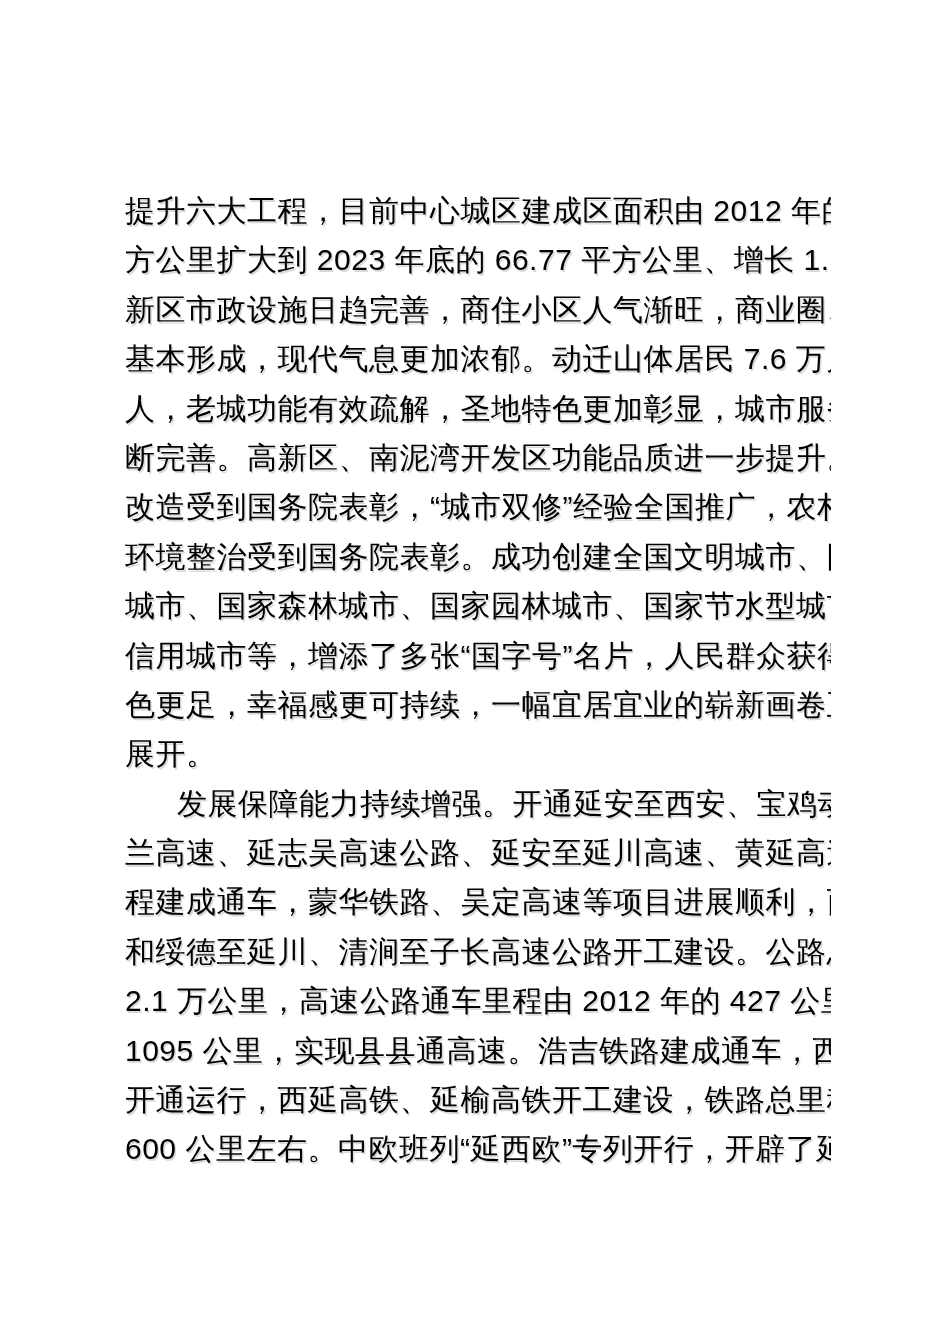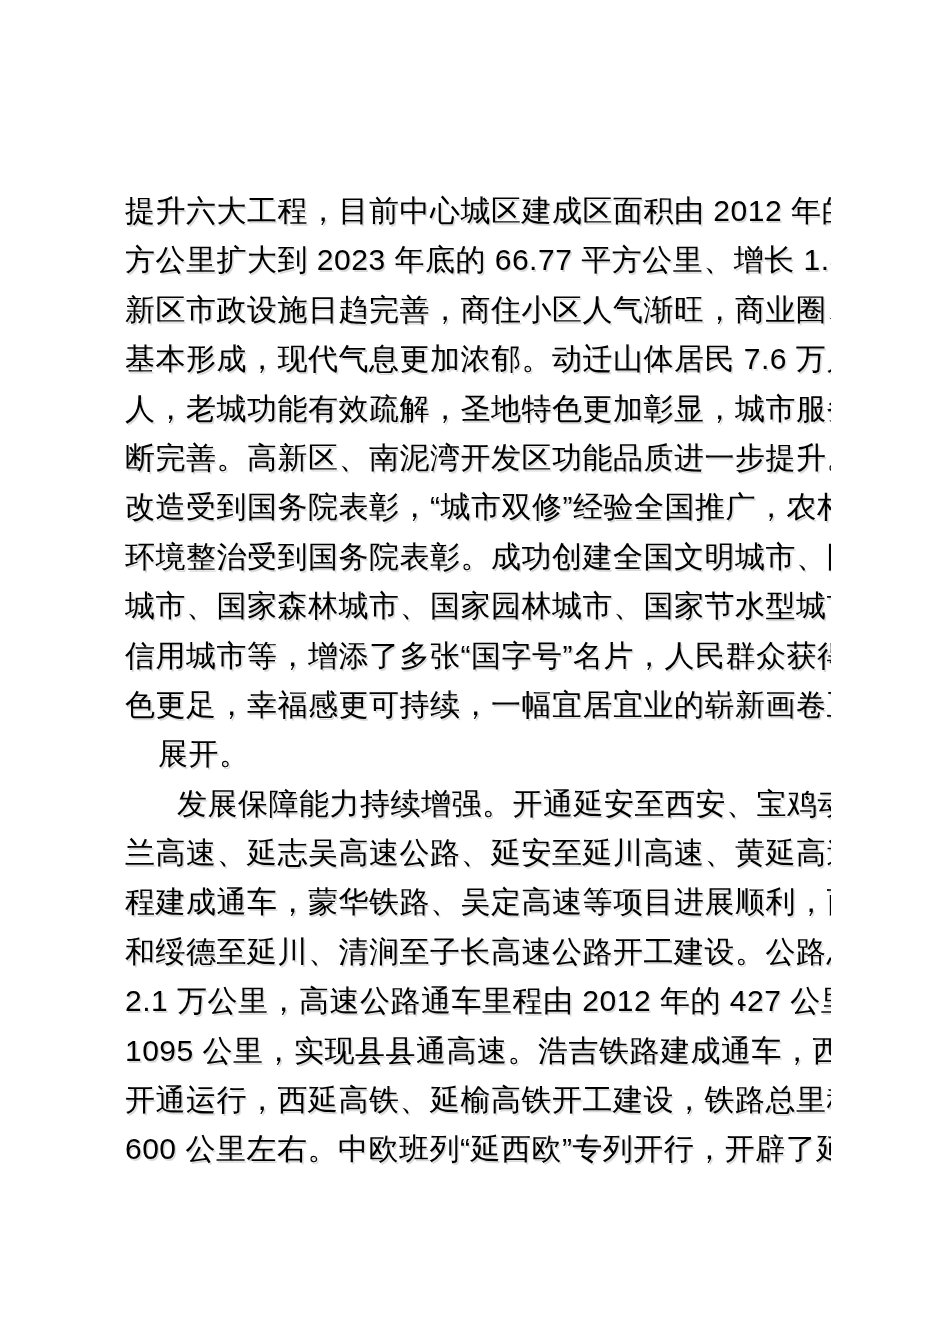--- a/index.html
+++ b/index.html
@@ -32,21 +32,20 @@
     text-align: justify;
     text-align-last: justify;
     text-justify: inter-character;
     white-space: nowrap;
     overflow: hidden;
     text-shadow: 1.5px 1.5px 0 rgba(0,0,0,0.15);
   }
   .line.para-end {
     text-align: right;
     text-align-last: left;
-    margin-left: 33px;
   }
   .line.first-indent {
     padding-left: 52px;
     width: 654px;
   }
 </style>
 </head>
 <body>
 
 <div class="page">

